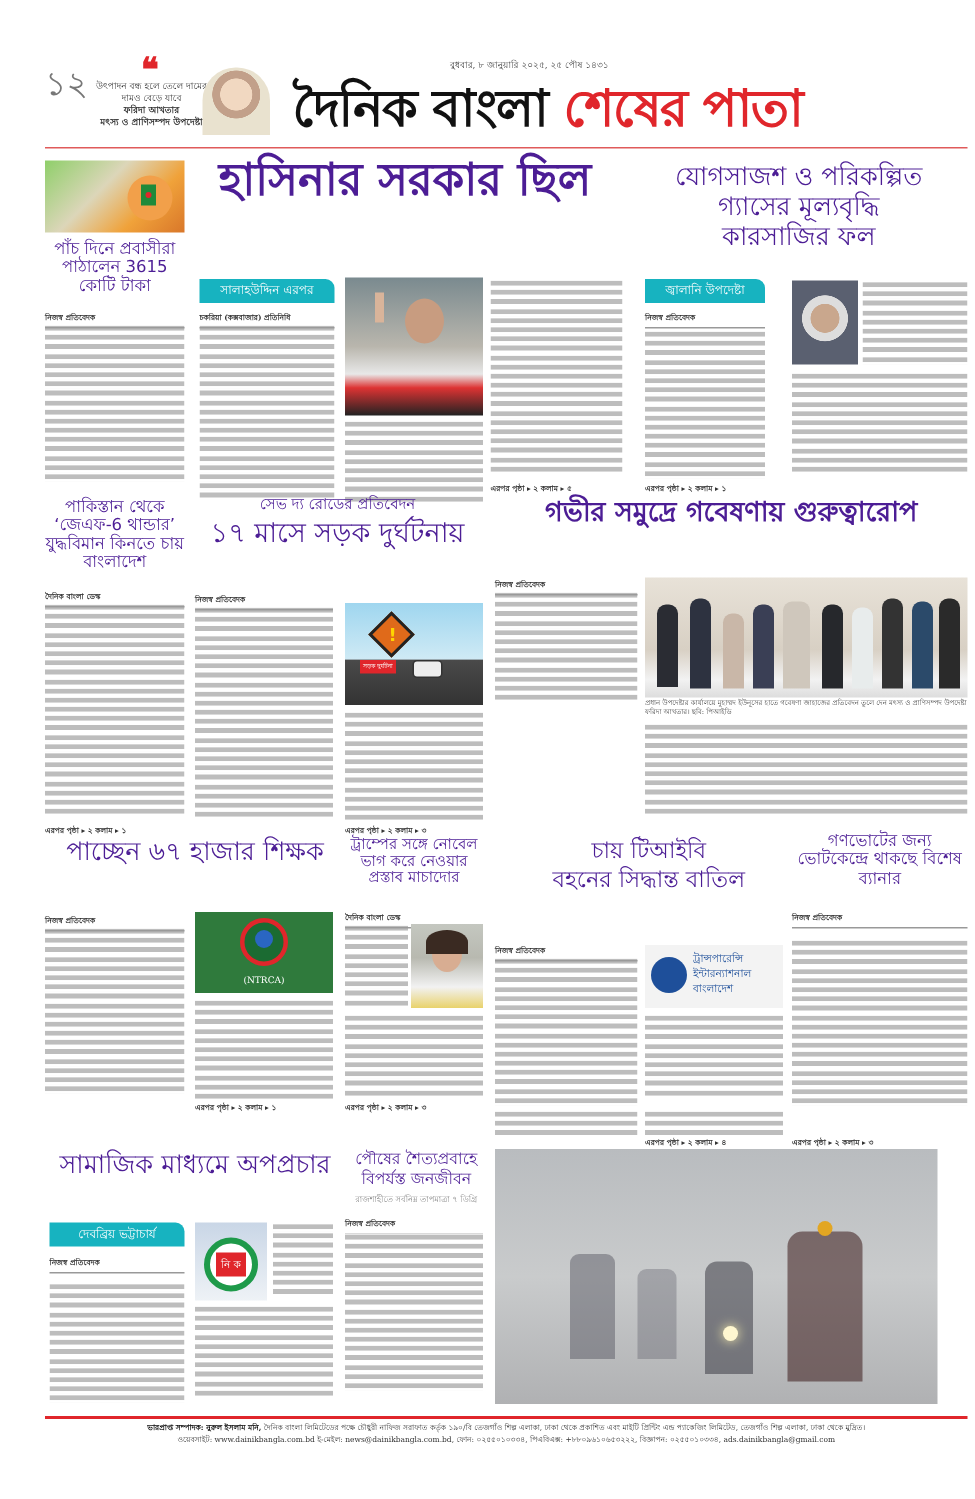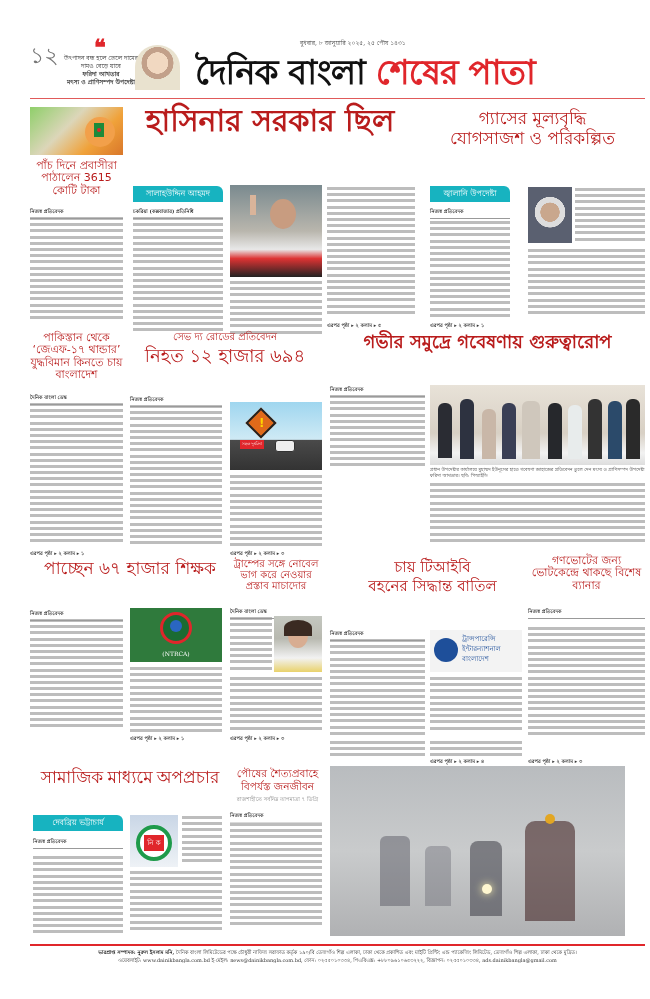--- a/index.html
+++ b/index.html
@@ -9,21 +9,21 @@
   .page-no { left: 30px; top: 38px; font-size: 22px; color: #777; font-family: "DejaVu Serif", serif; }
   .quote-mark { left: 80px; top: 40px; width: 40px; text-align: center; color: #e0262b; font-size: 22px; font-weight: bold; line-height: 14px; font-family: "DejaVu Serif", serif; }
   .quote-text { left: 62px; top: 54px; width: 78px; font-size: 6px; line-height: 8px; text-align: center; color: #333; }
   .quote-author { font-weight: bold; }
   .portrait { left: 135px; top: 45px; width: 45px; height: 45px; border-radius: 22px 22px 0 0; background: radial-gradient(circle at 50% 40%, #f1d8c1 0 30%, #c2a08a 31% 45%, #e9e2cf 46% 100%); }
   .date-line { left: 300px; top: 38px; font-size: 6px; color: #444; }
   .masthead { left: 195px; top: 46px; font-size: 34px; font-weight: bold; font-family: "DejaVu Sans", sans-serif; letter-spacing: -1px; color: #111; white-space: nowrap; }
   .masthead .red { color: #e0262b; }
   .top-rule { left: 30px; top: 98px; width: 615px; height: 1px; background: #e05a5a; }
   .img-block { background: #cfcfcf; }
-  .headline { font-family: "DejaVu Sans", sans-serif; color: #b91c1c; text-align: center; line-height: 1.12; }
+  .headline { font-family: "DejaVu Sans", sans-serif; color: #4c1d95; text-align: center; line-height: 1.12; }
   .byline { font-size: 5px; font-weight: bold; color: #333; border-bottom: 1px solid #999; padding-bottom: 2px; }
   .body-text { font-size: 4.6px; line-height: 6.2px; color: #444; text-align: justify; overflow: hidden; }
   .body-text .ln { display: block; height: 6.2px; border-bottom: 1px dotted rgba(90,90,90,0.0); background: linear-gradient(#fff 0 1.5px, #9a9a9a 1.5px 4.5px, #fff 4.5px); opacity: .65; margin-bottom: 0; }
   .cont { font-size: 5px; font-weight: bold; color: #333; }
   .teal-tag { background: #17b3c0; color: #fff; font-size: 8px; text-align: center; line-height: 16px; height: 16px; border-radius: 0 6px 0 0; }
   .caption { font-size: 4.6px; line-height: 6px; color: #444; }
   .bottom-rule { left: 30px; top: 944px; width: 615px; height: 2px; background: #e0262b; }
   .footer { left: 30px; top: 948px; width: 615px; font-size: 5px; line-height: 8px; text-align: center; color: #333; }
   .footer b { color: #111; }
 </style>
@@ -68,21 +68,21 @@
     <span class="ln"></span>
     <span class="ln"></span>
     <span class="ln"></span>
     <span class="ln"></span>
     <span class="ln"></span>
   </div>
 
 <div class="abs headline" style="left:125px;top:104px;width:290px;font-size:30px;font-weight:bold;line-height:34px;">
   <div>হাসিনার সরকার ছিল</div>
 </div>
-<div class="abs teal-tag" style="left:133px;top:186px;width:90px;">সালাহউদ্দিন আহমদ</div>
+<div class="abs teal-tag" style="left:133px;top:186px;width:90px;">সালাহউদ্দিন এরপর</div>
 <div class="abs byline" style="left:133px;top:208px;width:90px;">চকরিয়া (কক্সবাজার) প্রতিনিধি</div>
 <div class="abs body-text" style="left:133px;top:216px;width:90px;height:120px;">
     <span class="ln"></span>
     <span class="ln"></span>
     <span class="ln"></span>
     <span class="ln"></span>
     <span class="ln"></span>
     <span class="ln"></span>
     <span class="ln"></span>
     <span class="ln"></span>
@@ -132,22 +132,23 @@
     <span class="ln"></span>
     <span class="ln"></span>
     <span class="ln"></span>
     <span class="ln"></span>
     <span class="ln"></span>
     <span class="ln"></span>
   </div>
 <div class="abs cont" style="left:327px;top:322px;">এরপর পৃষ্ঠা ▸ ২ কলাম ▸ ৫</div>
 
 <div class="abs headline" style="left:420px;top:108px;width:225px;font-size:17px;line-height:20px;">
+  <div>যোগসাজশ ও পরিকল্পিত</div>
   <div>গ্যাসের মূল্যবৃদ্ধি</div>
-  <div>যোগসাজশ ও পরিকল্পিত</div>
+  <div>কারসাজির ফল</div>
 </div>
 <div class="abs teal-tag" style="left:430px;top:186px;width:80px;">জ্বালানি উপদেষ্টা</div>
 <div class="abs byline" style="left:430px;top:208px;width:80px;">নিজস্ব প্রতিবেদক</div>
 <div class="abs body-text" style="left:430px;top:220px;width:80px;height:100px;">
     <span class="ln"></span>
     <span class="ln"></span>
     <span class="ln"></span>
     <span class="ln"></span>
     <span class="ln"></span>
     <span class="ln"></span>
@@ -182,21 +183,21 @@
     <span class="ln"></span>
     <span class="ln"></span>
     <span class="ln"></span>
     <span class="ln"></span>
     <span class="ln"></span>
     <span class="ln"></span>
     <span class="ln"></span>
     <span class="ln"></span>
   </div>
 
-<div class="abs headline" style="left:30px;top:332px;width:93px;font-size:11px;">পাকিস্তান থেকে ‘জেএফ-১৭ থান্ডার’ যুদ্ধবিমান কিনতে চায় বাংলাদেশ</div>
+<div class="abs headline" style="left:30px;top:332px;width:93px;font-size:11px;">পাকিস্তান থেকে ‘জেএফ-6 থান্ডার’ যুদ্ধবিমান কিনতে চায় বাংলাদেশ</div>
 <div class="abs byline" style="left:30px;top:394px;width:93px;">দৈনিক বাংলা ডেস্ক</div>
 <div class="abs body-text" style="left:30px;top:402px;width:93px;height:145px;">
     <span class="ln"></span>
     <span class="ln"></span>
     <span class="ln"></span>
     <span class="ln"></span>
     <span class="ln"></span>
     <span class="ln"></span>
     <span class="ln"></span>
     <span class="ln"></span>
@@ -213,21 +214,21 @@
     <span class="ln"></span>
     <span class="ln"></span>
     <span class="ln"></span>
     <span class="ln"></span>
     <span class="ln"></span>
   </div>
 <div class="abs cont" style="left:30px;top:550px;">এরপর পৃষ্ঠা ▸ ২ কলাম ▸ ১</div>
 
 <div class="abs headline" style="left:130px;top:331px;width:190px;font-size:10px;">সেভ দ্য রোডের প্রতিবেদন</div>
 <div class="abs headline" style="left:125px;top:345px;width:200px;font-size:18px;line-height:21px;">
-  <div>নিহত ১২ হাজার ৬৯৪</div>
+  <div>১৭ মাসে সড়ক দুর্ঘটনায়</div>
 </div>
 <div class="abs byline" style="left:130px;top:396px;width:92px;">নিজস্ব প্রতিবেদক</div>
 <div class="abs body-text" style="left:130px;top:404px;width:92px;height:145px;">
     <span class="ln"></span>
     <span class="ln"></span>
     <span class="ln"></span>
     <span class="ln"></span>
     <span class="ln"></span>
     <span class="ln"></span>
     <span class="ln"></span>
@@ -449,21 +450,21 @@
     <span class="ln"></span>
     <span class="ln"></span>
     <span class="ln"></span>
     <span class="ln"></span>
     <span class="ln"></span>
     <span class="ln"></span>
     <span class="ln"></span>
   </div>
 <div class="abs cont" style="left:528px;top:758px;">এরপর পৃষ্ঠা ▸ ২ কলাম ▸ ৩</div>
 
-<div class="abs headline" style="left:30px;top:767px;width:200px;font-size:17px;line-height:21px;font-family:Liberation Serif, serif;">
+<div class="abs headline" style="left:30px;top:767px;width:200px;font-size:17px;line-height:21px;">
   <div>সামাজিক মাধ্যমে অপপ্রচার</div>
 </div>
 <div class="abs teal-tag" style="left:33px;top:815px;width:90px;">দেবব্রিয় ভট্টাচার্য</div>
 <div class="abs byline" style="left:33px;top:838px;width:90px;">নিজস্ব প্রতিবেদক</div>
 <div class="abs body-text" style="left:33px;top:855px;width:90px;height:82px;">
     <span class="ln"></span>
     <span class="ln"></span>
     <span class="ln"></span>
     <span class="ln"></span>
     <span class="ln"></span>

